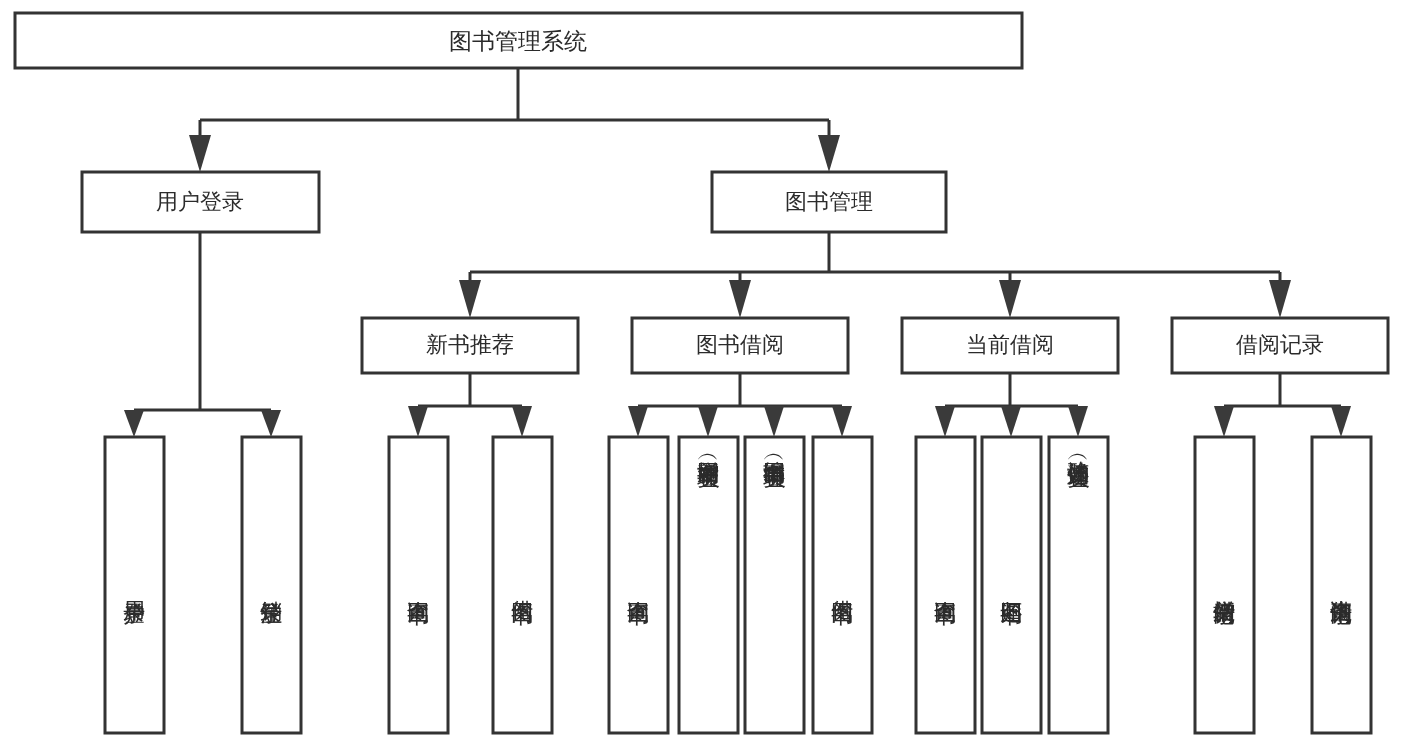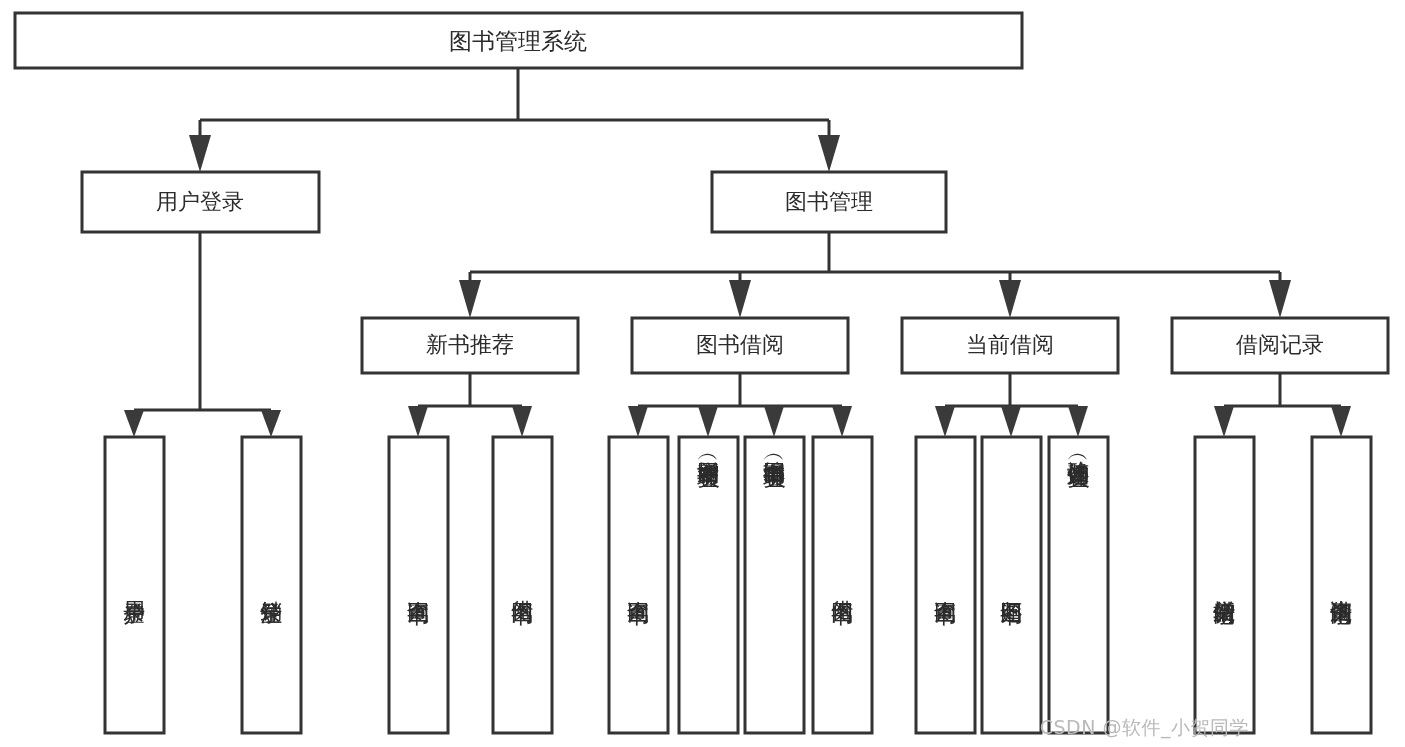--- a/index.html
+++ b/index.html
@@ -247,15 +247,14 @@
     <span class="leaf-label" style="margin-top:6px;">确认归还（管理员）</span>
   </div>
 
   <div class="leaf-label-wrap" style="left:1195px; top:437px; width:59px; height:296px;">
     <span class="leaf-label">新增借阅记录</span>
   </div>
   <div class="leaf-label-wrap" style="left:1312px; top:437px; width:59px; height:296px;">
     <span class="leaf-label">查询借阅记录</span>
   </div>
 
-  <div class="watermark">CSDN @软件_小贺同学</div>
 
 </div>
 
 </body></html>

